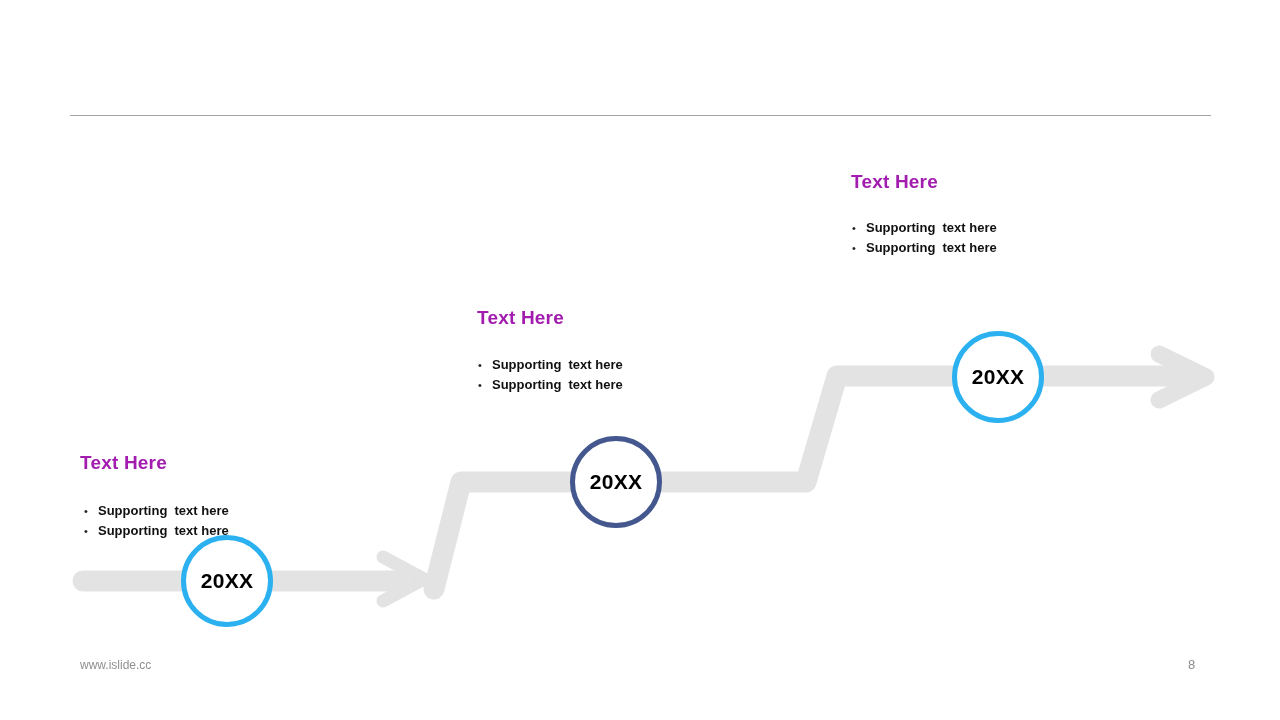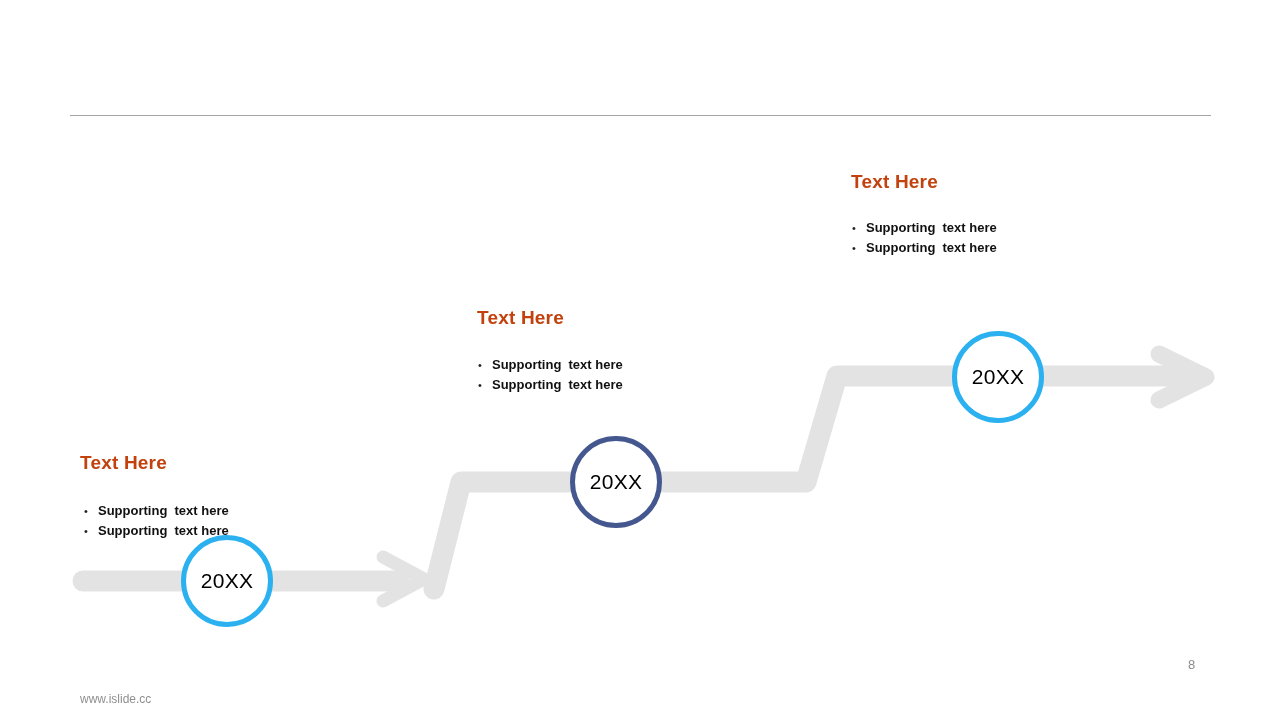--- a/index.html
+++ b/index.html
@@ -4,42 +4,42 @@
 <style>
   html,body{margin:0;padding:0;background:#888;}
   .slide{
     position:relative;width:1280px;height:720px;background:#ffffff;
     font-family:"Liberation Sans", sans-serif;overflow:hidden;margin:0 auto;
   }
   .divider{position:absolute;left:70px;top:107px;width:1141px;height:1px;border:none;}
   .timeline-svg{position:absolute;left:0;top:0;width:1280px;height:720px;}
   .section{position:absolute;}
   .section h3{
-    margin:0;font-size:19px;font-weight:bold;color:#c2410c;letter-spacing:0.2px;
+    margin:0;font-size:19px;font-weight:bold;color:#a21caf;letter-spacing:0.2px;
   }
   .bullets{margin:0;padding:0;list-style:none;}
   .bullet-row{display:flex;align-items:baseline;font-size:13px;color:#111111;line-height:19px;}
   .bullet-row .dot{width:14px;flex:0 0 14px;font-size:11px;color:#222;}
   .bullet-row .txt{white-space:pre;font-weight:bold;}
   .sec-left{left:80px;top:452px;}
   .sec-mid{left:477px;top:307px;}
   .sec-right{left:851px;top:171px;}
   .sec-left .bullets{margin-top:27px;margin-left:4px;}
   .sec-mid .bullets{margin-top:26px;margin-left:1px;}
   .sec-right .bullets{margin-top:25px;margin-left:1px;}
   .milestone{
     position:absolute;width:92px;height:92px;border-radius:50%;
     background:#ffffff;border:5px solid #000;box-sizing:border-box;
     display:flex;align-items:center;justify-content:center;
-    font-size:21px;font-weight:normal;color:#000;letter-spacing:0.3px;
+    font-size:21px;font-weight:bold;color:#000;letter-spacing:0.3px;
   }
   .ms-1{left:181px;top:535px;}
   .ms-2{left:570px;top:436px;}
   .ms-3{left:952px;top:331px;}
-  .footer-url{position:absolute;left:80px;top:692px;font-size:12px;color:#8f8f8f;}
+  .footer-url{position:absolute;left:80px;top:658px;font-size:12px;color:#8f8f8f;}
   .footer-page{position:absolute;left:1188px;top:657px;font-size:13px;color:#8c8c8c;}
 </style>
 </head>
 <body>
 
 <div class="slide">
 
   <hr class="divider" color="#a3a3a3">
 
   <svg class="timeline-svg" viewBox="0 0 1280 720">

